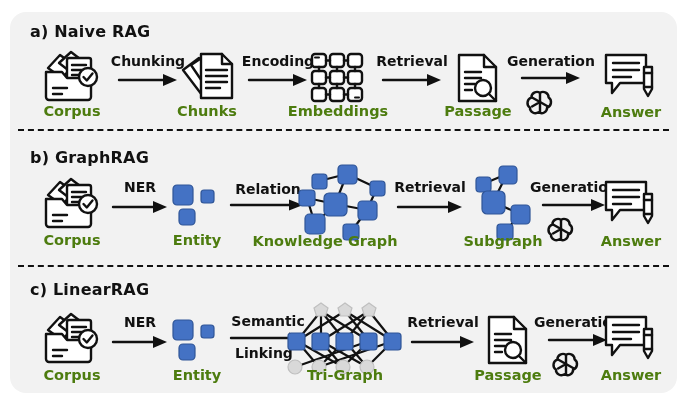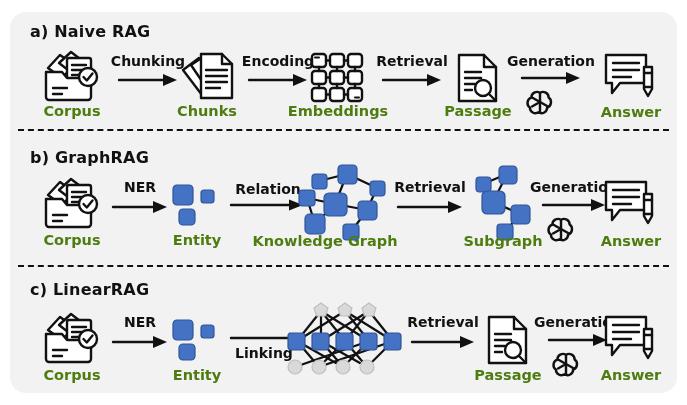--- a/index.html
+++ b/index.html
@@ -298,20 +298,21 @@
 
     <div class="icon" style="left:197px;top:72px;">
       <svg width="52" height="48" viewBox="0 0 52 48">
         <rect class="node" x="2" y="4" width="20" height="20" rx="4"></rect>
         <rect class="node" x="30" y="9" width="13" height="13" rx="3"></rect>
         <rect class="node" x="8" y="28" width="16" height="16" rx="4"></rect>
       </svg>
     </div>
     <div class="caption" style="left:197px;top:99px;">Entity</div>
 
+    <div class="arrowlabel" style="left:268px;top:45px;">Semantic</div>
     <div class="icon" style="left:268px;top:70px;">
       <svg width="74" height="14" viewBox="0 0 74 14">
         <path class="blk" d="M0 7 H60" stroke-width="2.6"></path>
         <path class="blkf" d="M58 1.5 L72 7 L58 12.5 Z"></path>
       </svg>
     </div>
     <div class="arrowlabel2" style="left:264px;top:77px;">Linking</div>
 
     <div class="icon" style="left:345px;top:68px;">
       <svg width="124" height="82" viewBox="0 0 124 82">
@@ -350,20 +351,21 @@
         </g>
         <g>
           <rect class="node" x="5" y="38" width="17" height="17" rx="3"></rect>
           <rect class="node" x="29" y="38" width="17" height="17" rx="3"></rect>
           <rect class="node" x="53" y="38" width="17" height="17" rx="3"></rect>
           <rect class="node" x="77" y="38" width="17" height="17" rx="3"></rect>
           <rect class="node" x="101" y="38" width="17" height="17" rx="3"></rect>
         </g>
       </svg>
     </div>
+    <div class="caption" style="left:345px;top:99px;">Tri-Graph</div>
 
     <div class="arrowlabel" style="left:443px;top:46px;">Retrieval</div>
     <div class="icon" style="left:443px;top:74px;">
       <svg width="66" height="14" viewBox="0 0 66 14">
         <path class="blk" d="M2 7 H52" stroke-width="3"></path>
         <path class="blkf" d="M50 1 L64 7 L50 13 Z"></path>
       </svg>
     </div>
 
     <div class="icon" style="left:508px;top:72px;">

